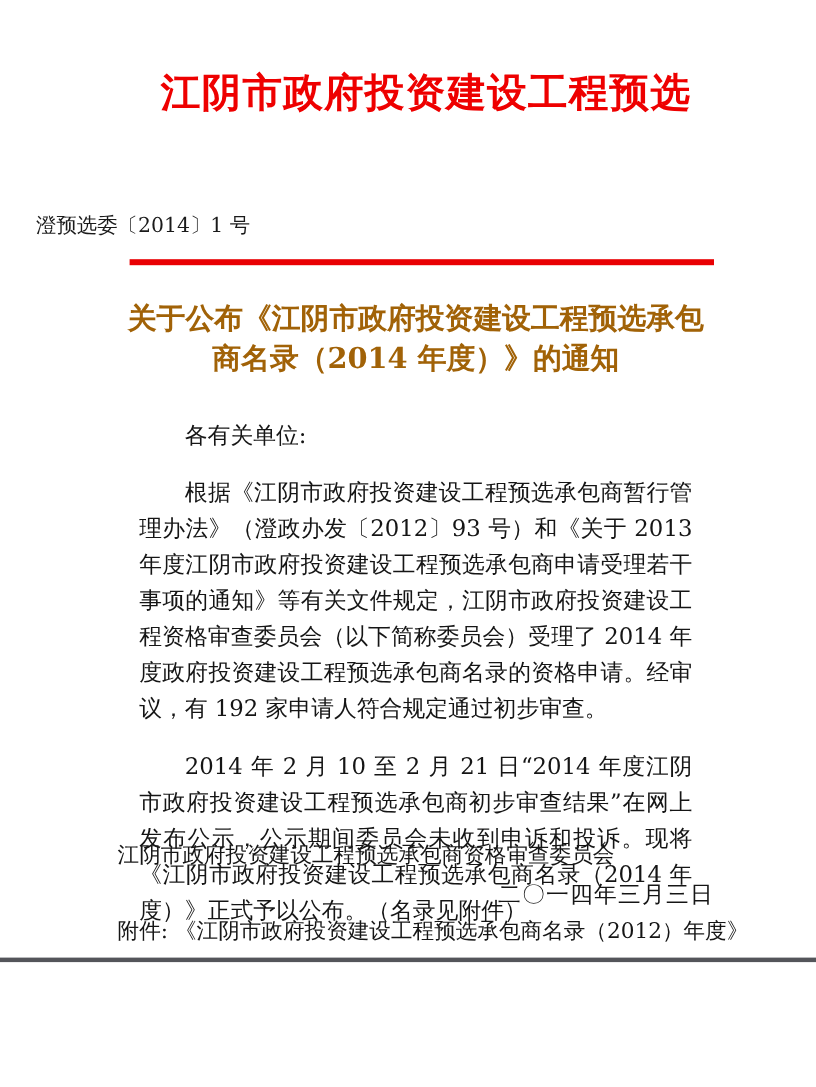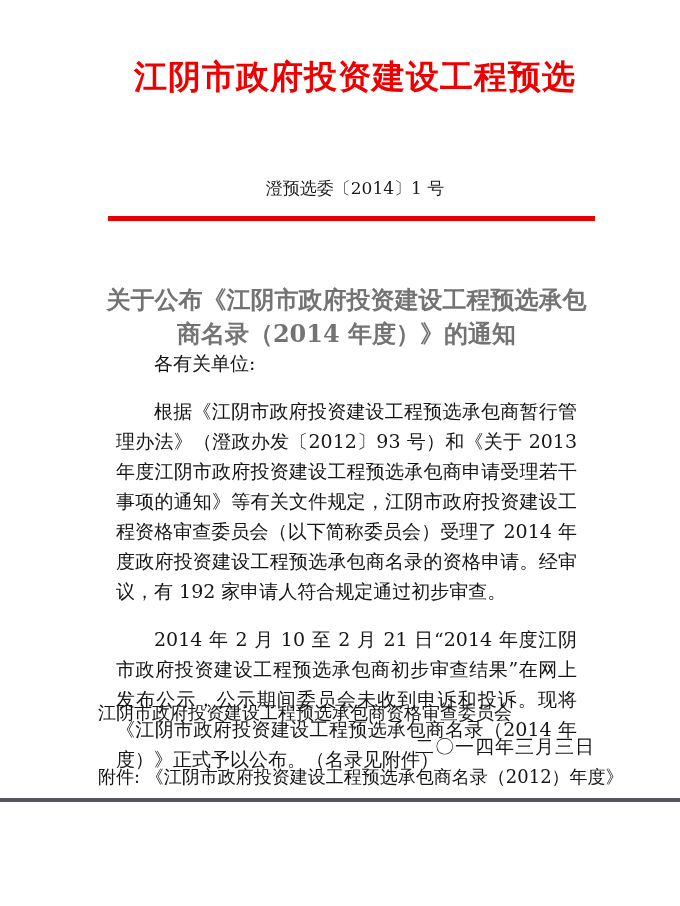--- a/index.html
+++ b/index.html
@@ -25,44 +25,42 @@
     font-weight: bold;
     font-size: 33px;
     line-height: 46px;
     letter-spacing: 1px;
   }
   .doc-number {
     position: absolute;
     top: 177px;
     left: 30px;
     right: 0;
-    text-align: center;
     color: #1a1a1a;
     font-size: 17px;
     line-height: 22px;
   }
   .red-rule {
     position: absolute;
     top: 216px;
     left: 108px;
     width: 487px;
     height: 5px;
     background: var(--rule_red, #e90003);
   }
   .notice-title {
     position: absolute;
     top: 248px;
     left: 98px;
     width: 497px;
     text-align: center;
-    color: #737373;
+    color: #a16207;
     font-weight: bold;
     font-size: 24px;
     line-height: 34px;
-    margin-top: 35px;
   }
   .body-text {
     position: absolute;
     top: 330px;
     left: 98px;
     width: 497px;
     color: #151515;
     font-size: 19px;
     line-height: 30px;
     text-align: justify;

